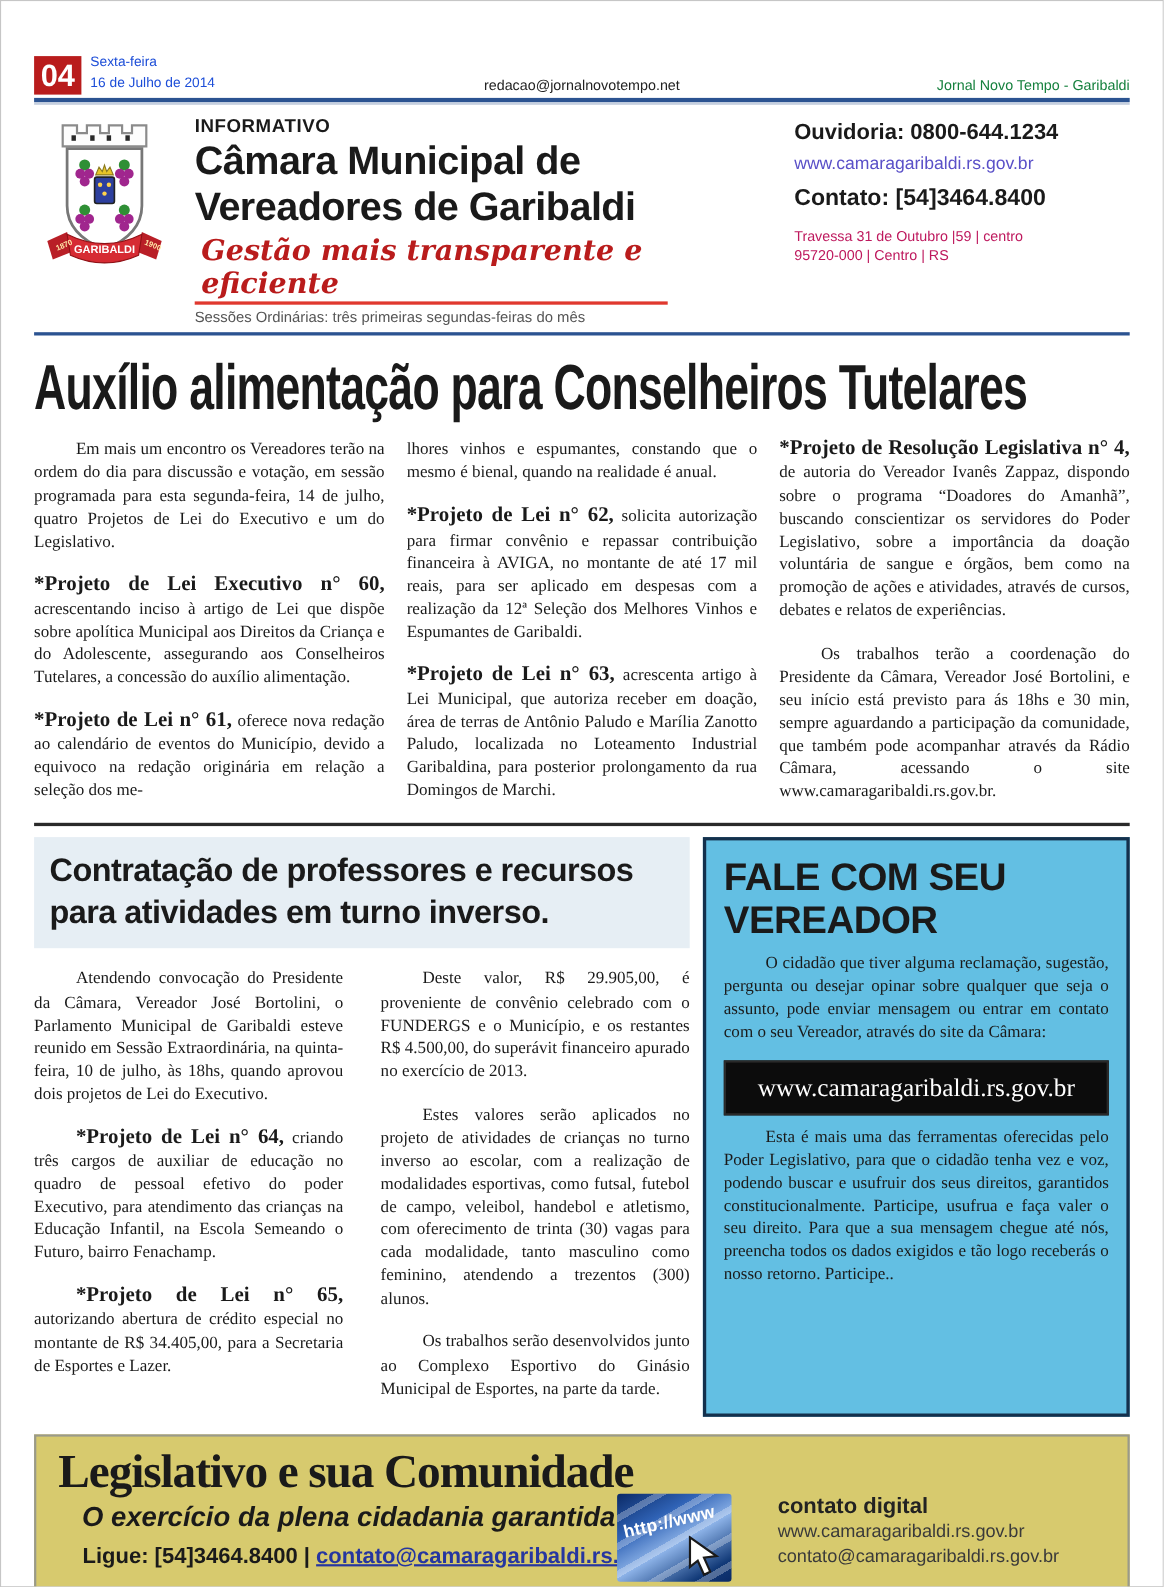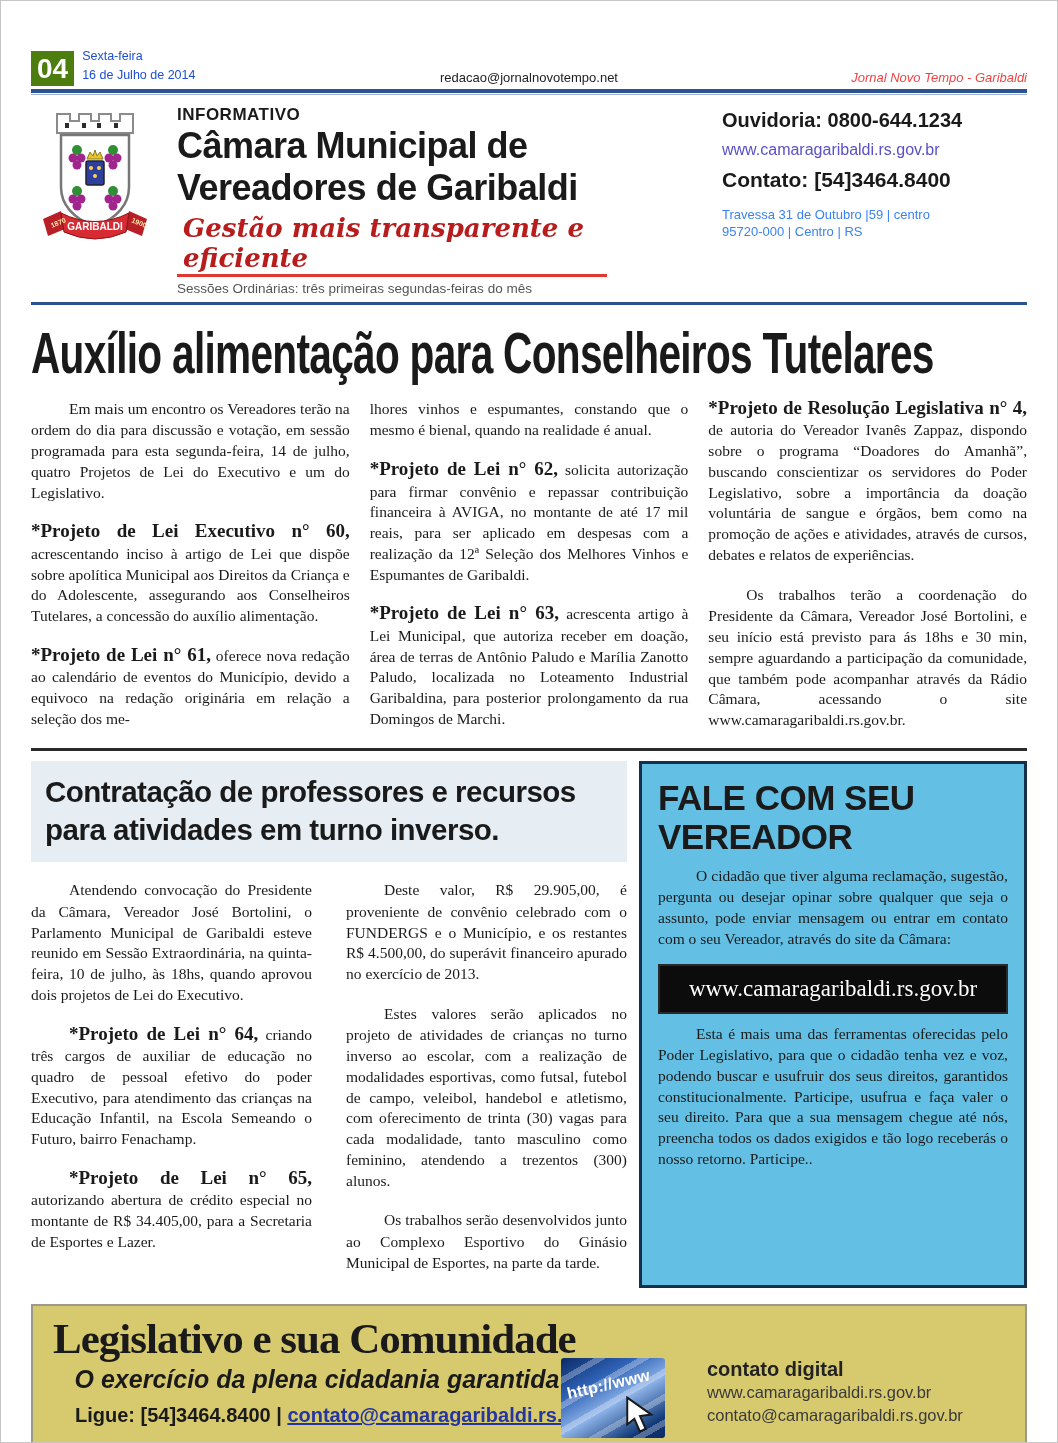--- a/index.html
+++ b/index.html
@@ -7,40 +7,40 @@
   .page {
     width:1058px; height:1443px; margin:0 auto; position:relative;
     background:#fff; border:1px solid #c6c6c6; overflow:hidden;
     font-family:"Liberation Sans", sans-serif; color:#1a1a1a;
   }
   .inner { padding:0 30px; }
 
   
   .topbar { margin-top:46px; position:relative; display:flex; align-items:flex-end; padding-bottom:3px; }
   .topbar-rule { border-top:4px solid #2b5391; border-bottom:1px solid #9fb0c9; height:6px; }
-  .num-box { background:#4d7c0f; color:#fff; font-weight:bold; font-size:28px; line-height:1; padding:4px 6px 3px; }
+  .num-box { background:#b91c1c; color:#fff; font-weight:bold; font-size:28px; line-height:1; padding:4px 6px 3px; }
   .date-block { margin-left:8px; font-size:12.5px; line-height:1.55; color:#1d4ed8; }
   .date-block .wd { display:block; }
   .topbar-center { position:absolute; left:0; right:0; bottom:4px; text-align:center; font-size:13px; color:#222; }
-  .topbar-right { margin-left:auto; font-size:13px; color:#ef4444; padding-bottom:1px;font-style:italic; }
+  .topbar-right { margin-left:auto; font-size:13px; color:#15803d; padding-bottom:1px; }
 
   
   .masthead { display:flex; margin-top:8px; }
   .crest { display:block; }
   .mh-center { margin-left:18px; width:430px; }
   .kicker { font-size:17px; font-weight:bold; letter-spacing:.5px; margin-top:2px; }
   .mh-title { font-size:36px; font-weight:bold; line-height:1.17; letter-spacing:-.5px; }
   .slogan { display:inline-block; font-family:"DejaVu Serif", serif; font-style:italic; font-weight:bold;
             font-size:26px; color:#b91c1c; border-bottom:3px solid #e0382e; padding:2px 6px 1px; margin-top:2px; }
   .sessions-note { font-size:13.5px; color:#555; margin-top:4px; }
   .mh-right { margin-left:auto; width:305px; padding-top:6px; }
   .ouvidoria { font-size:20px; font-weight:bold; }
   .mh-site { font-size:16px; color:#5a50c8; margin-top:9px; display:inline-block; }
   .mh-phone { font-size:21px; font-weight:bold; margin-top:9px; }
-  .mh-addr { font-size:13px; color:#3b82f6; line-height:1.35; margin-top:14px; }
+  .mh-addr { font-size:13px; color:#be185d; line-height:1.35; margin-top:14px; }
   .mh-divider { border-top:3px solid #2b5391; margin-top:6px; }
 
   
   .h1-wrap { margin:14px 0 10px; height:66px; overflow:hidden; }
   .h1-text { display:inline-block; white-space:nowrap; font-size:58px; font-weight:bold;
              letter-spacing:-1px; transform:scaleX(.70); transform-origin:0 50%; }
   .cols3 { display:flex; gap:20px; }
   .cols3 > div { flex:1; }
   .body-p { font-family:"Liberation Serif", serif; font-size:15.5px; line-height:1.34;
             text-align:justify; margin-bottom:15px; }

